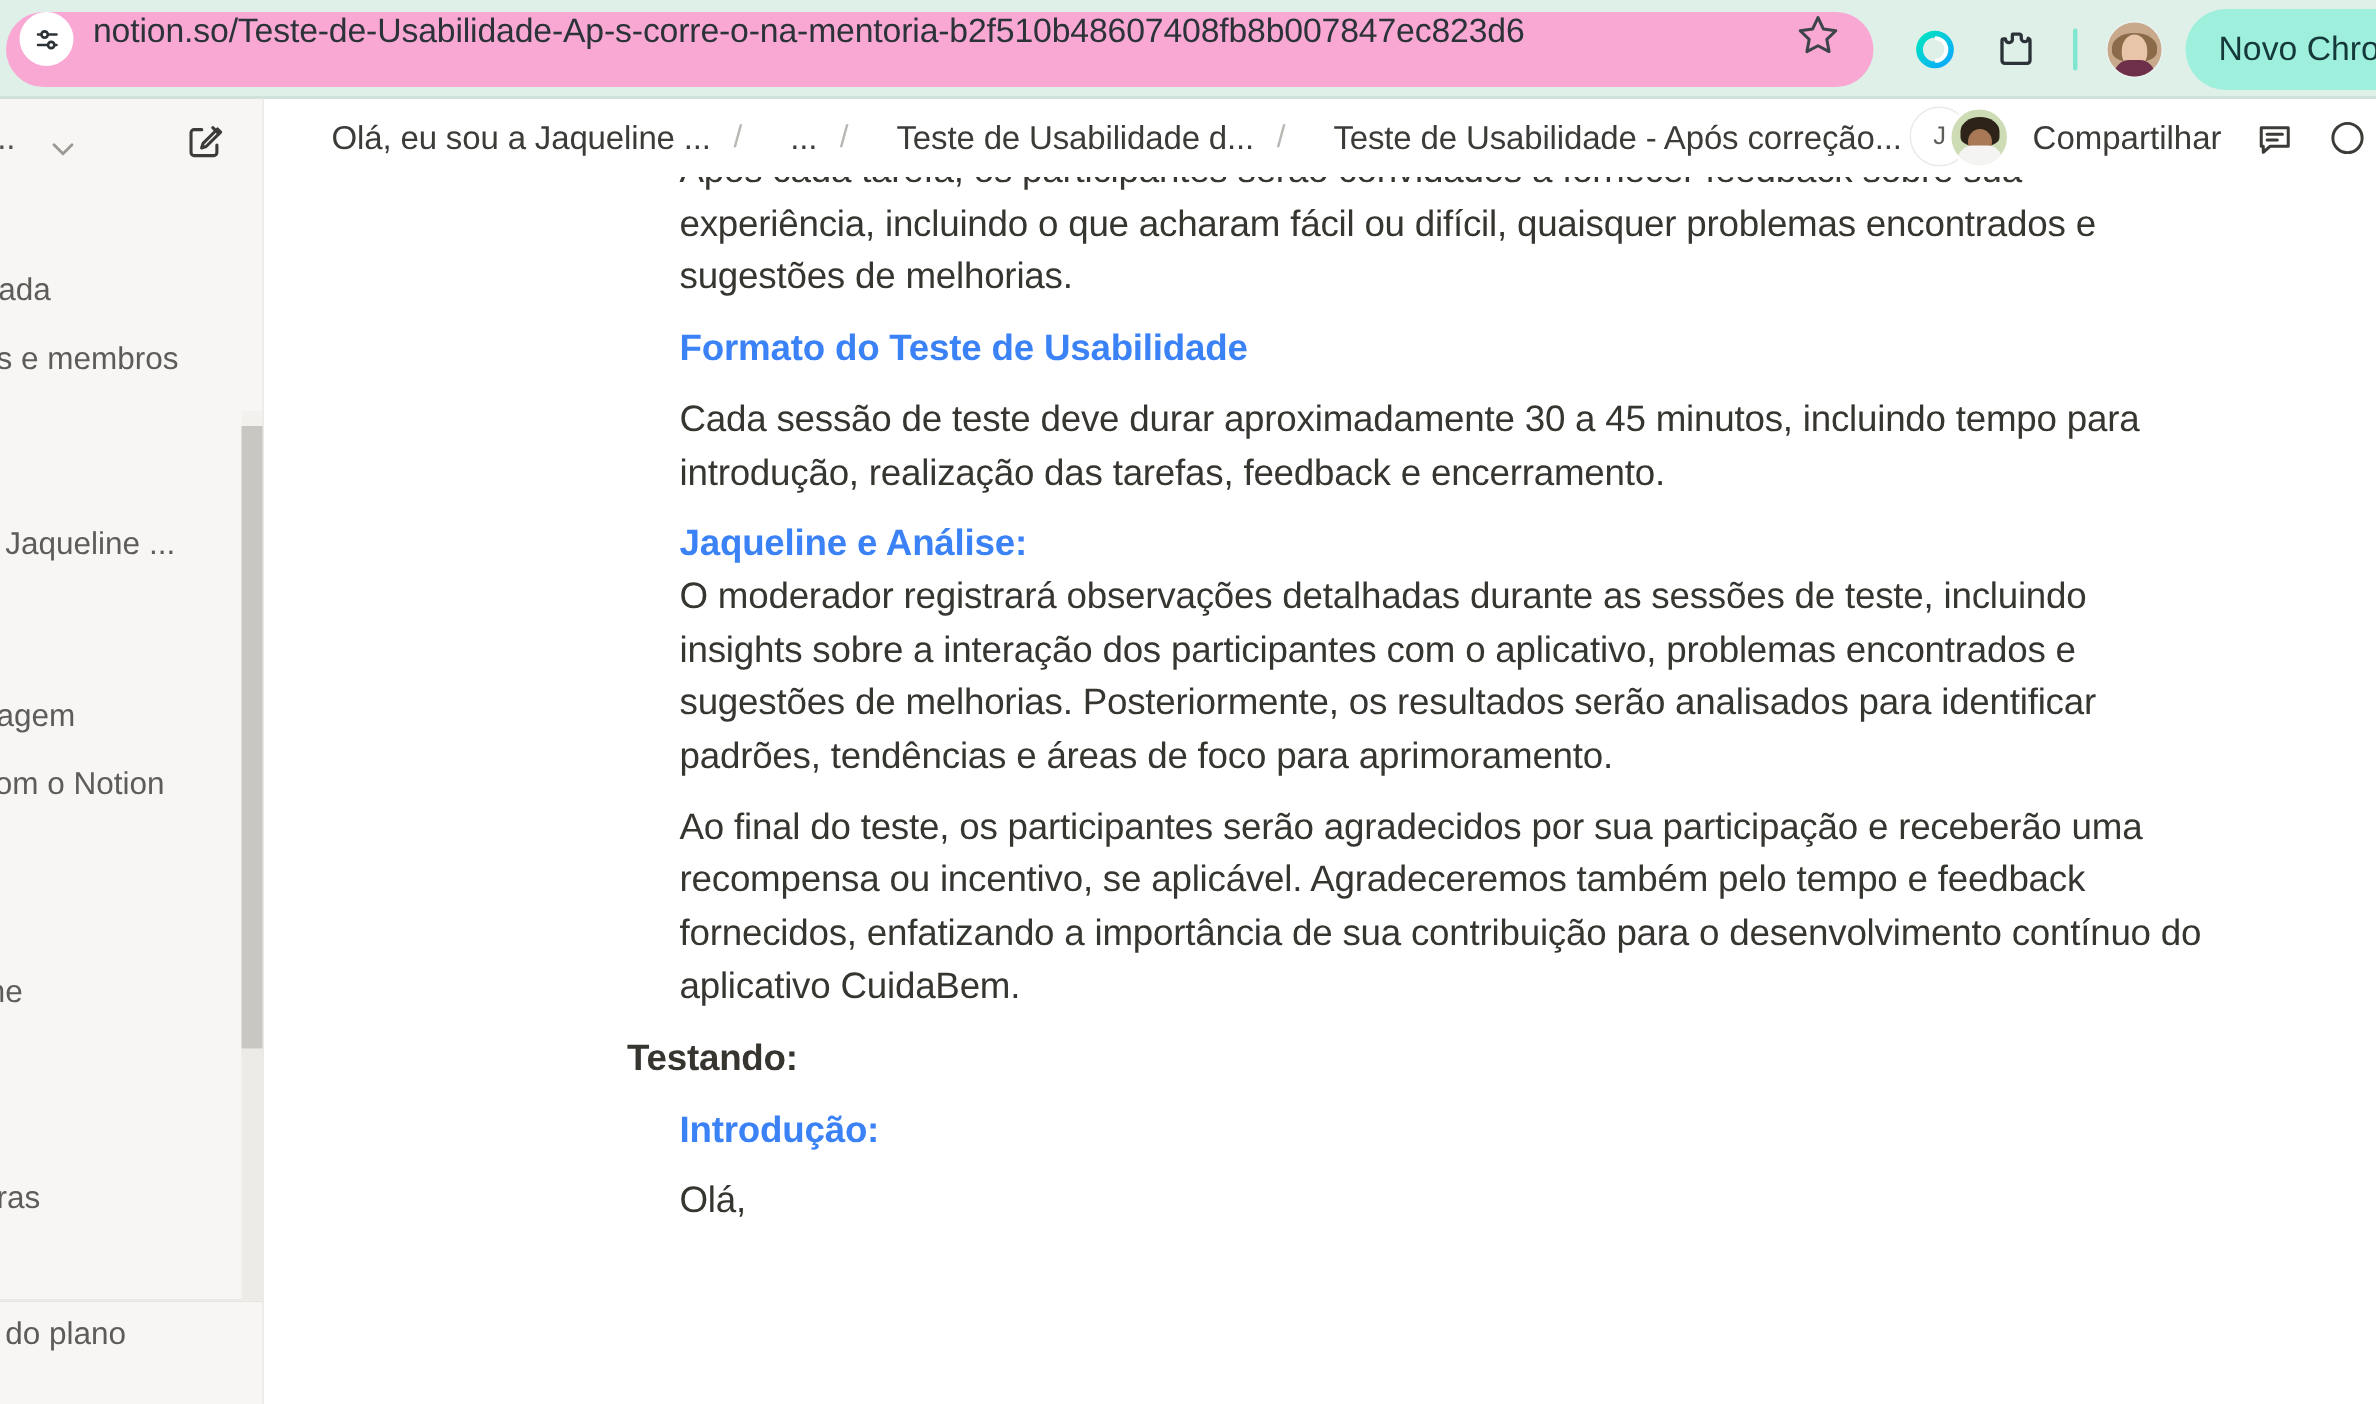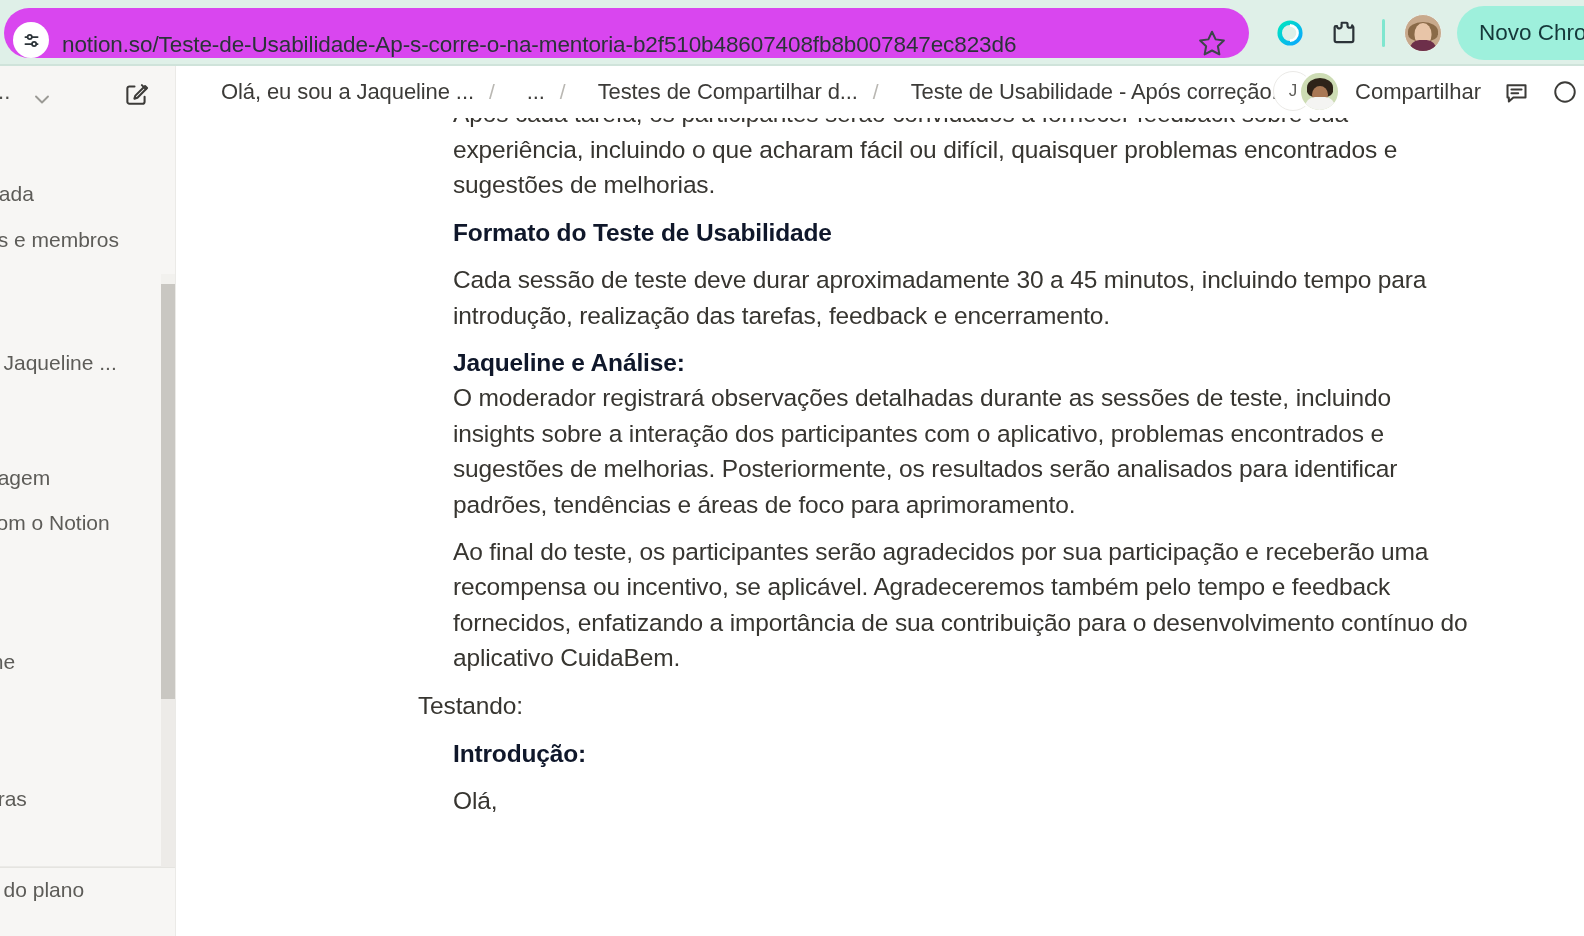--- a/index.html
+++ b/index.html
@@ -20,23 +20,23 @@
     display: flex; align-items: center;
   }
   #chrome-bottom-edge {
     position: absolute; left: 0; top: 64px; width: 1584px; height: 2px;
     background: #cfe3da;
   }
 
   #omnibox {
     position: absolute; left: 4px; top: 8px;
     width: 1245px; height: 50px;
-    background: #d946ef;
+    background: #f9a8d4;
     border-radius: 25px;
-    display: flex; align-items: flex-end;
+    display: flex; align-items: flex-start;
   }
   #site-info-btn {
     width: 36px; height: 36px; margin-left: 9px;
     background: #ffffff; border-radius: 50%;
     display: flex; align-items: center; justify-content: center;
     flex: 0 0 auto;
   }
   #url-text {
     margin-left: 13px;
     font-size: 22.5px;
@@ -248,26 +248,26 @@
   .plus-handle, .drag-handle { opacity: .55; }
 
   .para {
     margin-left: 277px; margin-right: 110px;
     font-size: 24.5px; line-height: 35.6px;
     color: #373530; letter-spacing: -0.15px;
   }
   .head {
     margin-left: 277px; margin-right: 110px;
     font-size: 24.5px; line-height: 35.6px;
-    font-weight: 700; color: #0f172a; letter-spacing: -0.15px;
+    font-weight: 700; color: #3b82f6; letter-spacing: -0.15px;
   }
   .head-outer {
     margin-left: 242px;
     font-size: 24.5px; line-height: 35.6px;
-    font-weight: 400; color: #373530; letter-spacing: -0.15px;
+    font-weight: 700; color: #373530; letter-spacing: -0.15px;
   }
   .sp-lg  { height: 12px; }
   .sp-md  { height: 11px; }
 </style>
 </head>
 <body>
 
 <div id="browser-chrome">
 
   <div id="omnibox">
@@ -372,21 +372,21 @@
     <div id="sb-scroll-thumb"></div>
   </div>
   <div id="sidebar-right-edge"></div>
 
   <div id="topbar">
     <div id="breadcrumb">
       <span class="crumb">Olá, eu sou a Jaqueline ...</span>
       <span class="crumb-sep">/</span>
       <span class="crumb">...</span>
       <span class="crumb-sep">/</span>
-      <span class="crumb">Testes de Compartilhar d...</span>
+      <span class="crumb">Teste de Usabilidade d...</span>
       <span class="crumb-sep">/</span>
       <span class="crumb">Teste de Usabilidade - Após correção...</span>
     </div>
 
     <div id="topbar-right">
       <div id="avatar-stack">
         <div id="avatar-j">J</div>
         <div id="avatar-photo">
           <div class="ph-hair"></div>
           <div class="ph-face"></div>

